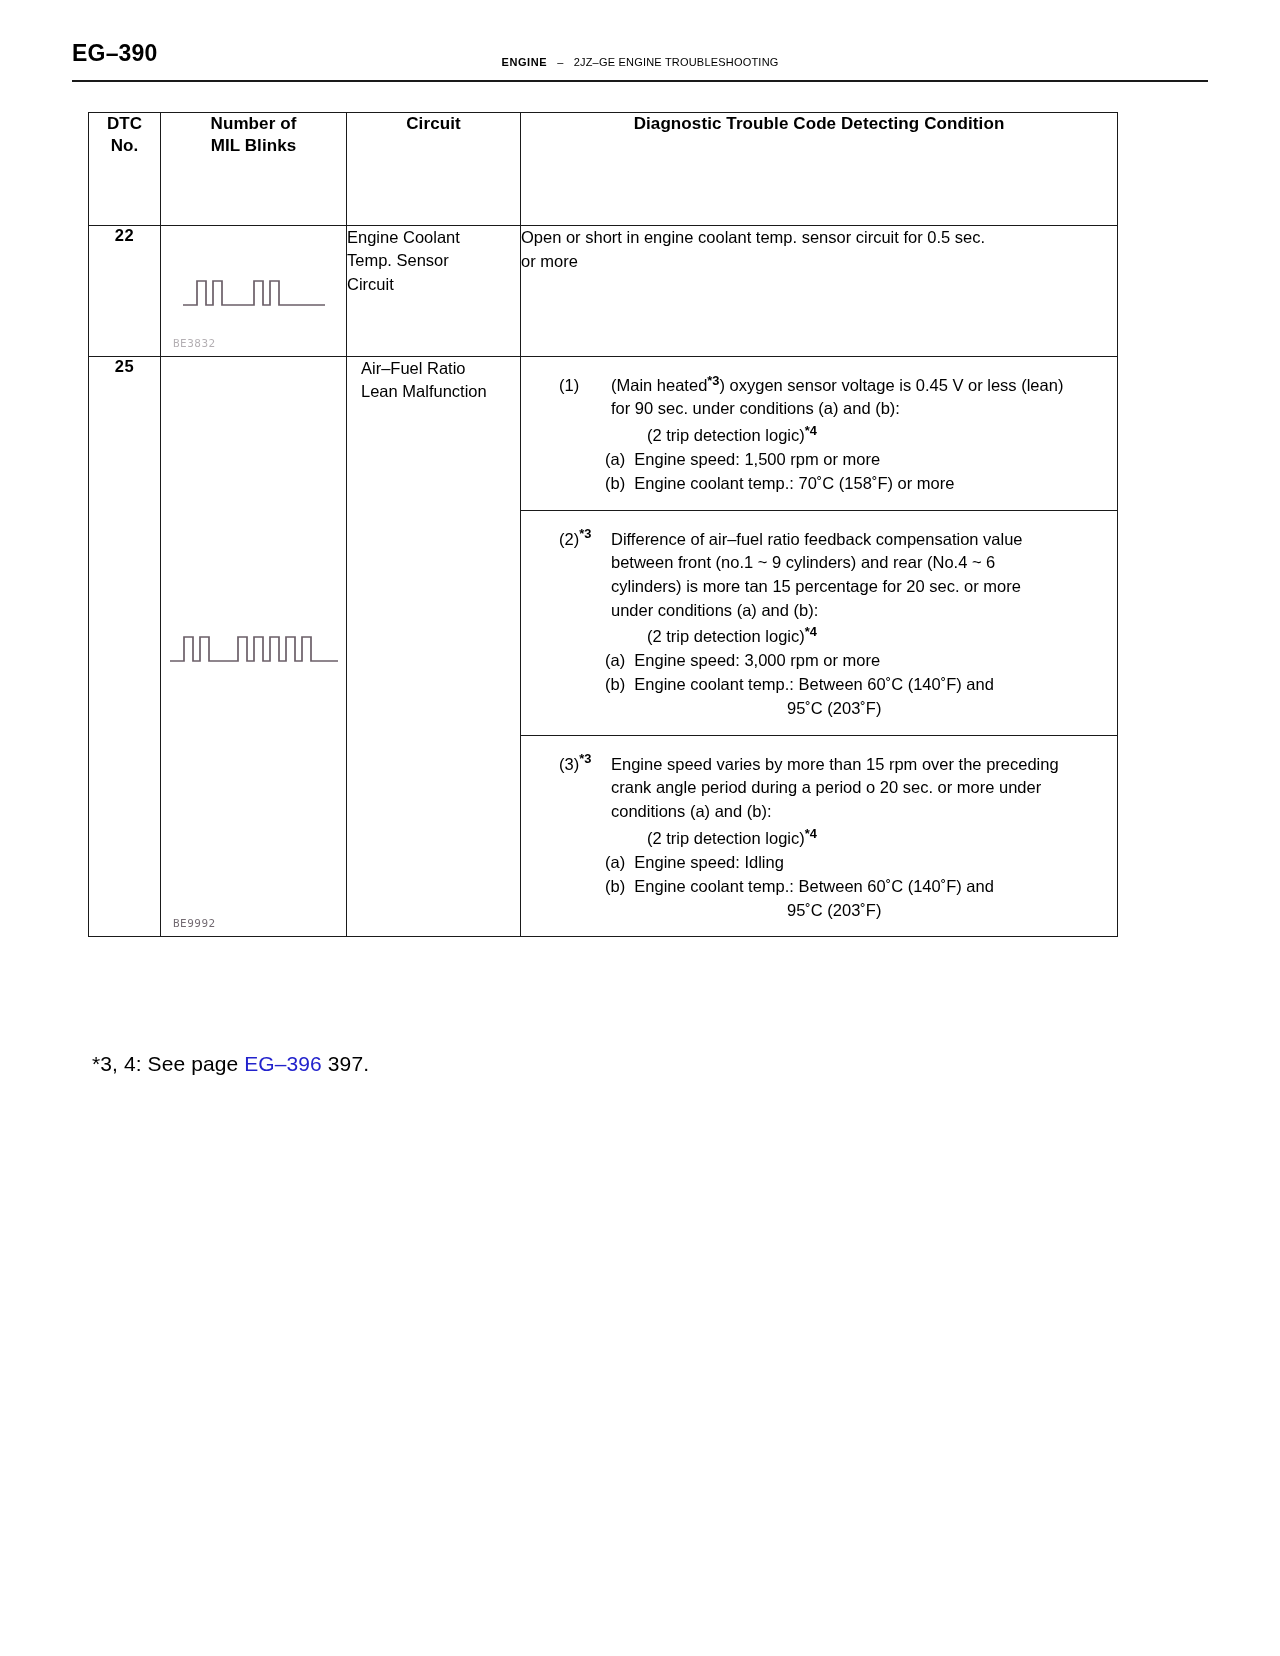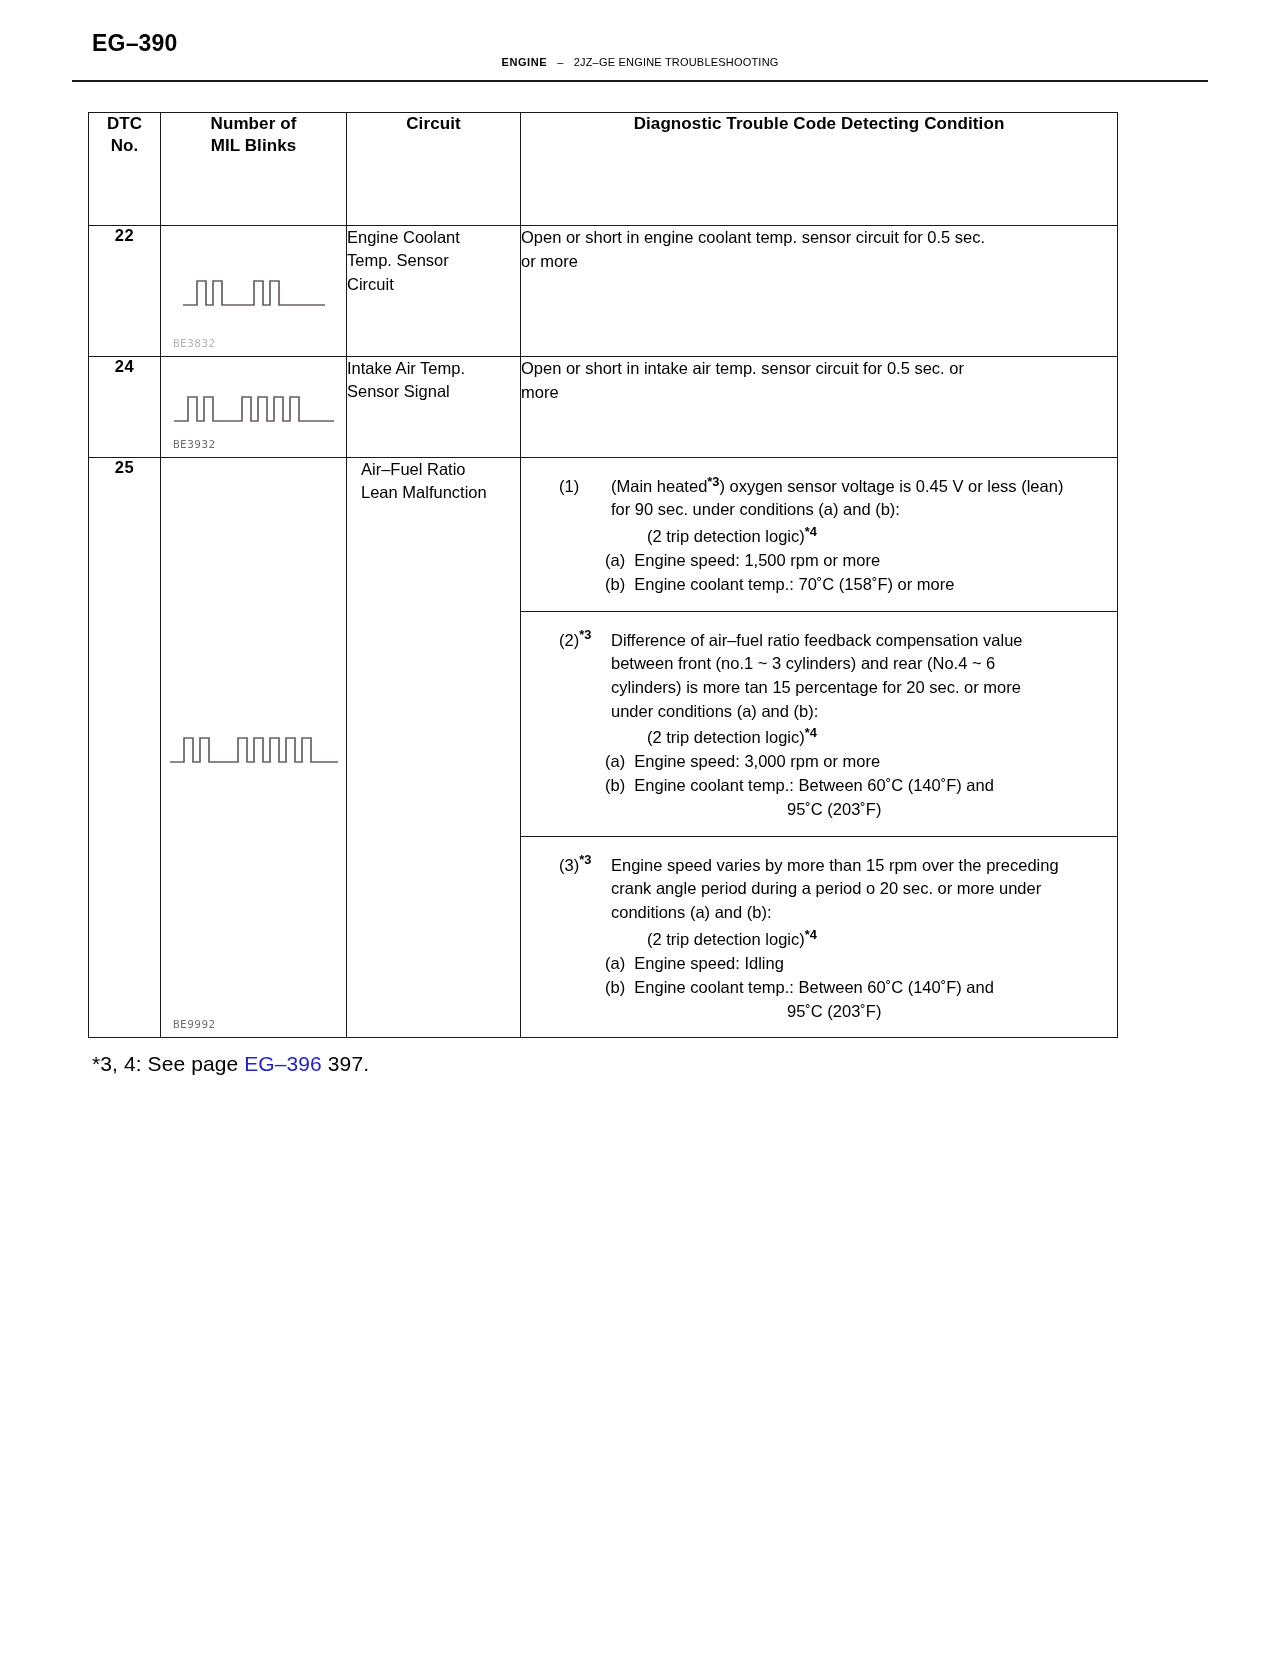--- a/index.html
+++ b/index.html
@@ -18,25 +18,24 @@
 
   
   .page-header {
     position: relative;
     padding: 0;
     height: 92px;
   }
   .page-number {
     position: absolute;
     left: 72px;
-    top: 30px;
+    top: 40px;
     font-size: 23px;
     font-weight: bold;
     letter-spacing: 0.2px;
-    margin-left: 20px;
   }
   .header-center {
     position: absolute;
     left: 0;
     right: 0;
     top: 56px;
     text-align: center;
     font-size: 11px;
     letter-spacing: 0.3px;
   }
@@ -250,41 +249,20 @@
           <span style="white-space:pre-line">Engine Coolant
 Temp. Sensor
 Circuit</span>
         </td>
         <td class="cell-cond">
           <span style="white-space:pre-line">Open or short in engine coolant temp. sensor circuit for 0.5 sec.
 or more</span>
         </td>
       </tr>
 
-      <tr class="row-24">
-        <td class="cell-dtc">24</td>
-        <td class="blink-cell">
-          <div class="blink-inner">
-            <svg class="wave" width="168" height="44" viewBox="0 0 168 44">
-              <path d="M4,36 L18,36 L18,12 L27,12 L27,36 L34,36 L34,12 L43,12 L43,36
-                       L72,36 L72,12 L81,12 L81,36 L88,36 L88,12 L97,12 L97,36
-                       L104,36 L104,12 L113,12 L113,36 L120,36 L120,12 L129,12 L129,36 L164,36" fill="none" stroke="#6b5f68" stroke-width="1.7"></path>
-            </svg>
-          </div>
-          <div class="wave-code">BE3932</div>
-        </td>
-        <td class="cell-circ">
-          <span style="white-space:pre-line">Intake Air Temp.
-Sensor Signal</span>
-        </td>
-        <td class="cell-cond">
-          <span style="white-space:pre-line">Open or short in intake air temp. sensor circuit for 0.5 sec. or
-more</span>
-        </td>
-      </tr>
 
       <tr class="row-25">
         <td class="cell-dtc">25</td>
         <td class="blink-cell">
           <div class="blink-inner">
             <svg class="wave" width="176" height="44" viewBox="0 0 176 44">
               <path d="M4,36 L18,36 L18,12 L27,12 L27,36 L34,36 L34,12 L43,12 L43,36
                        L72,36 L72,12 L81,12 L81,36 L88,36 L88,12 L97,12 L97,36
                        L104,36 L104,12 L113,12 L113,36 L120,36 L120,12 L129,12 L129,36
                        L136,36 L136,12 L145,12 L145,36 L172,36" fill="none" stroke="#6b5f68" stroke-width="1.7"></path>
@@ -304,21 +282,21 @@
                     <div class="cond-line "><span style="display: inline-block; min-width: 52px;">(1)</span><span>(Main heated<sup class="star">*3</sup>) oxygen sensor voltage is 0.45 V or less (lean)</span></div>
                     <div class="cond-line ind-1"><span>for 90 sec. under conditions (a) and (b):</span></div>
                     <div class="cond-line ind-2"><span>(2 trip detection logic)<sup class="star">*4</sup></span></div>
                     <div class="cond-line ind-3"><span>(a)  Engine speed: 1,500 rpm or more</span></div>
                     <div class="cond-line ind-3"><span>(b)  Engine coolant temp.: 70˚C (158˚F) or more</span></div>
                   </td>
                 </tr>
                 <tr>
                   <td>
                     <div class="cond-line just"><span style="display: inline-block; min-width: 52px;">(2)<sup class="star">*3</sup></span><span>Difference of air–fuel ratio feedback compensation value</span></div>
-                    <div class="cond-line ind-1"><span>between front (no.1 ~ 3 cylinders) and rear (No.4 ~ 6</span></div>
+                    <div class="cond-line ind-1"><span>between front (no.1 ~ 9 cylinders) and rear (No.4 ~ 6</span></div>
                     <div class="cond-line ind-1"><span>cylinders) is more tan 15 percentage for 20 sec. or more</span></div>
                     <div class="cond-line ind-1"><span>under conditions (a) and (b):</span></div>
                     <div class="cond-line ind-2"><span>(2 trip detection logic)<sup class="star">*4</sup></span></div>
                     <div class="cond-line ind-3"><span>(a)  Engine speed: 3,000 rpm or more</span></div>
                     <div class="cond-line ind-3"><span>(b)  Engine coolant temp.: Between 60˚C (140˚F) and</span></div>
                     <div class="cond-line ind-4"><span>95˚C (203˚F)</span></div>
                   </td>
                 </tr>
                 <tr>
                   <td>

